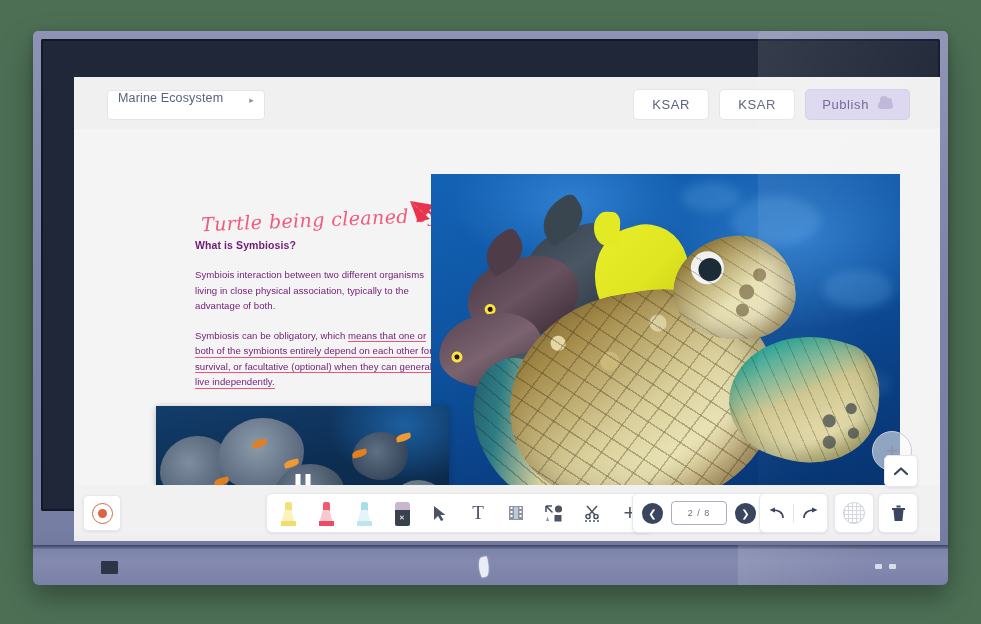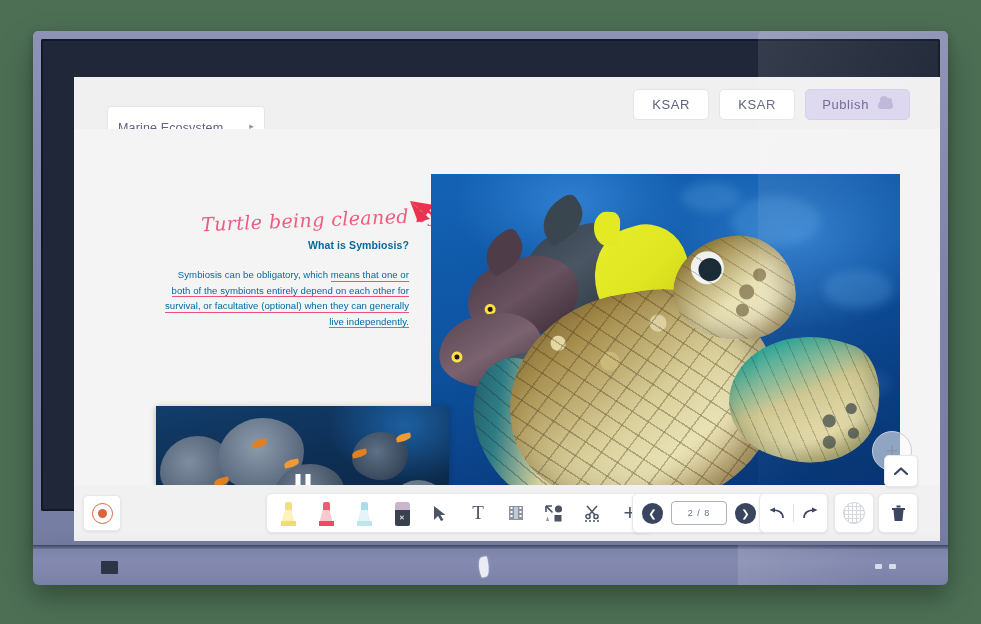--- a/index.html
+++ b/index.html
@@ -52,23 +52,23 @@
     border-radius:48% 8% 52% 12%/62% 22% 78% 38%;
     transform:rotate(-12deg);
     box-shadow:0 0 2px rgba(255,255,255,.6);
   }
   .foot-dots{position:absolute;right:52px;top:19px;display:flex;gap:7px;}
   .foot-dots i{width:7px;height:5px;background:#d8dbe8;display:block;border-radius:1px;}
 
   
   .app-top{position:absolute;left:0;top:0;width:100%;height:52px;}
   .doc-select{
-    position:absolute;left:33px;top:29px;width:158px;height:29px;
+    position:absolute;left:33px;top:13px;width:158px;height:29px;
     background:#fff;border:1px solid #e2e4ea;border-radius:4px;
-    display:flex;align-items:flex-start;padding:14px 10px;box-sizing:border-box;
+    display:flex;align-items:flex-end;padding:14px 10px;box-sizing:border-box;
     color:#5b637d;font-size:12.5px;letter-spacing:.15px;
   }
   .doc-select .caret{margin-left:auto;color:#8b92a8;font-size:9px;}
   .top-actions{position:absolute;right:30px;top:12px;display:flex;gap:10px;}
   .tbtn{
     height:31px;min-width:76px;padding:0 16px;border-radius:5px;
     background:#fff;border:1px solid #e3e5eb;
     display:flex;align-items:center;justify-content:center;
     font-size:13px;color:#5b637d;letter-spacing:.6px;box-sizing:border-box;
   }
@@ -82,21 +82,21 @@
   .page{position:absolute;left:0;top:0;width:100%;height:100%;background:#f4f4f4;}
 
   .note-hand{
     position:absolute;left:127px;top:78px;
     font-family:"DejaVu Serif", serif;font-style:italic;
     font-size:19px;color:#ef5a7f;white-space:nowrap;
     transform:rotate(-2.4deg);letter-spacing:.4px;
   }
   .arrow-svg{position:absolute;left:330px;top:60px;width:160px;height:130px;overflow:visible;}
 
-  .body-text{position:absolute;left:90px;top:110px;width:245px;color:#0369a1;text-align:right;}
+  .body-text{position:absolute;left:121px;top:110px;width:245px;color:#701a75;}
   .body-text h4{margin:0 0 16px 0;font-size:10.5px;font-weight:bold;letter-spacing:.1px;}
   .body-text p{margin:0 0 14px 0;font-size:9.6px;line-height:1.62;letter-spacing:.05px;}
   .u-pink{border-bottom:1.6px solid #f0527a;padding-bottom:.5px;}
 
   .hero-img{
     position:absolute;left:357px;top:45px;width:469px;height:343px;
     overflow:hidden;background:#0a3f84;
   }
   .sea{position:absolute;inset:0;background:
       radial-gradient(ellipse 260px 150px at 78% 18%, #2a78c9 0%, rgba(42,120,201,0) 62%),
@@ -301,20 +301,21 @@
             <div class="note-hand">Turtle being cleaned by fishes</div>
 
             <svg class="arrow-svg" viewBox="0 0 160 130">
               <path d="M118 118 C 96 92, 62 44, 14 16" stroke="#e8344e" stroke-width="2.6" fill="none" stroke-linecap="round"></path>
               <path d="M6 12 L30 16 L22 26 Z" fill="#e8344e"></path>
               <path d="M6 12 L26 30 L14 33 Z" fill="#e8344e"></path>
             </svg>
 
             <div class="body-text">
               <h4>What is Symbiosis?</h4>
+              <p>Symbiois interaction between two different organisms living in close physical association, typically to the advantage of both.</p>
               <p><span>Symbiosis can be obligatory, which </span><span class="u-pink">means that one or both of the symbionts entirely depend on each other for survival, or facultative (optional) when they can generally live independently.</span></p>
             </div>
 
             <div class="hero-img">
               <div class="sea">
                 <i style="left:300px;top:22px;width:90px;height:50px;"></i>
                 <i style="left:392px;top:96px;width:70px;height:38px;"></i>
                 <i style="left:250px;top:8px;width:60px;height:30px;"></i>
                 <i style="left:408px;top:196px;width:52px;height:28px;opacity:.5;"></i>
                 <i style="left:352px;top:250px;width:46px;height:24px;opacity:.4;"></i>

